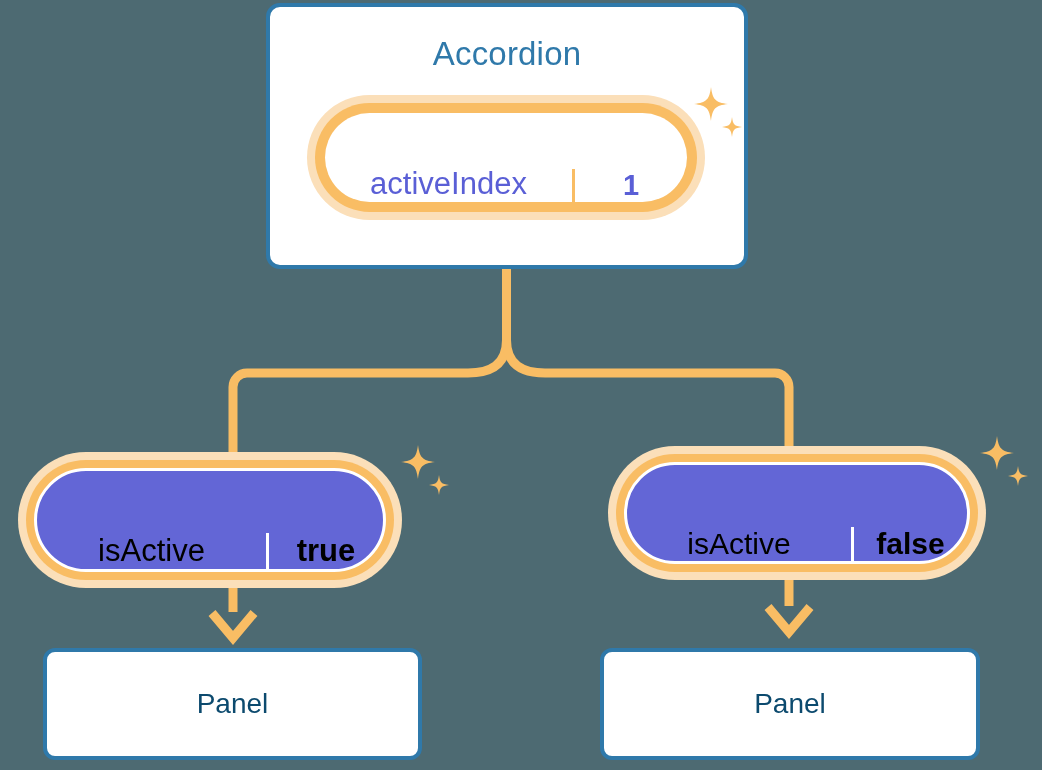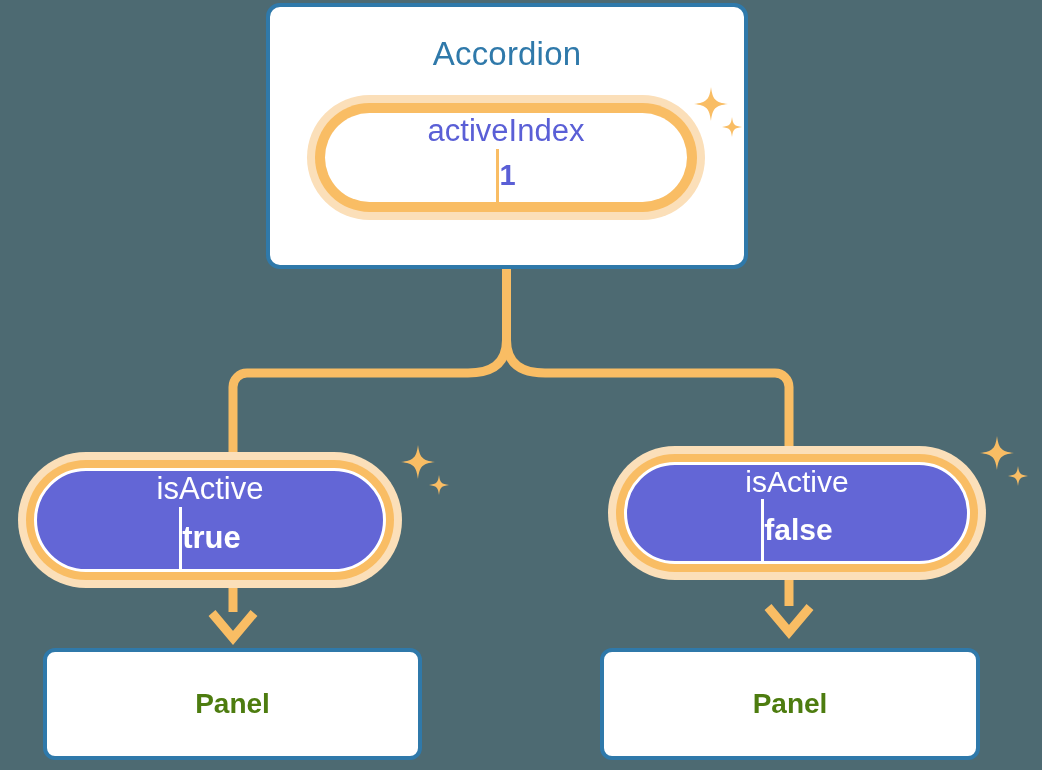--- a/index.html
+++ b/index.html
@@ -65,23 +65,23 @@
     background: #ffffff;
     border: 4px solid #2f79aa;
     border-radius: 12px;
     box-sizing: border-box;
     z-index: 2;
     display: flex;
     align-items: center;
     justify-content: center;
   }
   .panel-label {
-    color: #4d7c0f;
+    color: #0c4a6e;
     font-size: 28px;
-    font-weight: 700;
+    font-weight: 400;
   }
   #panel-left  { left: 43px;  top: 648px; width: 379px; height: 112px; }
   #panel-right { left: 600px; top: 648px; width: 380px; height: 112px; }
 
   
   .pill-wrap {
     position: absolute;
     z-index: 3;
     box-sizing: border-box;
     border-radius: 999px;
@@ -99,24 +99,23 @@
   .pill-ring {
     position: absolute;
     border-radius: 999px;
     background: #f9bd64;
   }
   
   .pill-body {
     position: absolute;
     border-radius: 999px;
     display: flex;
-    align-items: center;
+    align-items: flex-end;
     box-sizing: border-box;
     overflow: hidden;
-    flex-direction: column;
   }
   .pill-cell {
     display: flex;
     align-items: center;
     justify-content: center;
     box-sizing: border-box;
   }
   .pill-key { flex: none; }
   .pill-val { flex: 1 1 auto; font-weight: 700; }
 
@@ -127,21 +126,21 @@
   .pill-light .pill-key,
   .pill-light .pill-val { color: #5a5fd6; }
   .pill-light .pill-val { border-left: 3px solid #f9bd64; }
 
   
   .pill-filled .pill-body {
     background: #6366d6;
     border: 3px solid #ffffff;
   }
   .pill-filled .pill-key,
-  .pill-filled .pill-val { color: #ffffff; }
+  .pill-filled .pill-val { color: #000000; }
   .pill-filled .pill-val { border-left: 3px solid #ffffff; }
 
   
   #pill-activeindex {
     left: 307px; top: 95px; width: 398px; height: 125px;
   }
   #pill-activeindex .pill-ring { left: 8px;  top: 8px;  right: 8px;  bottom: 8px; }
   #pill-activeindex .pill-body { left: 18px; top: 18px; right: 18px; bottom: 18px; }
   #pill-activeindex .pill-key  { width: 247px; font-size: 31px; }
   #pill-activeindex .pill-val  { font-size: 29px; }

